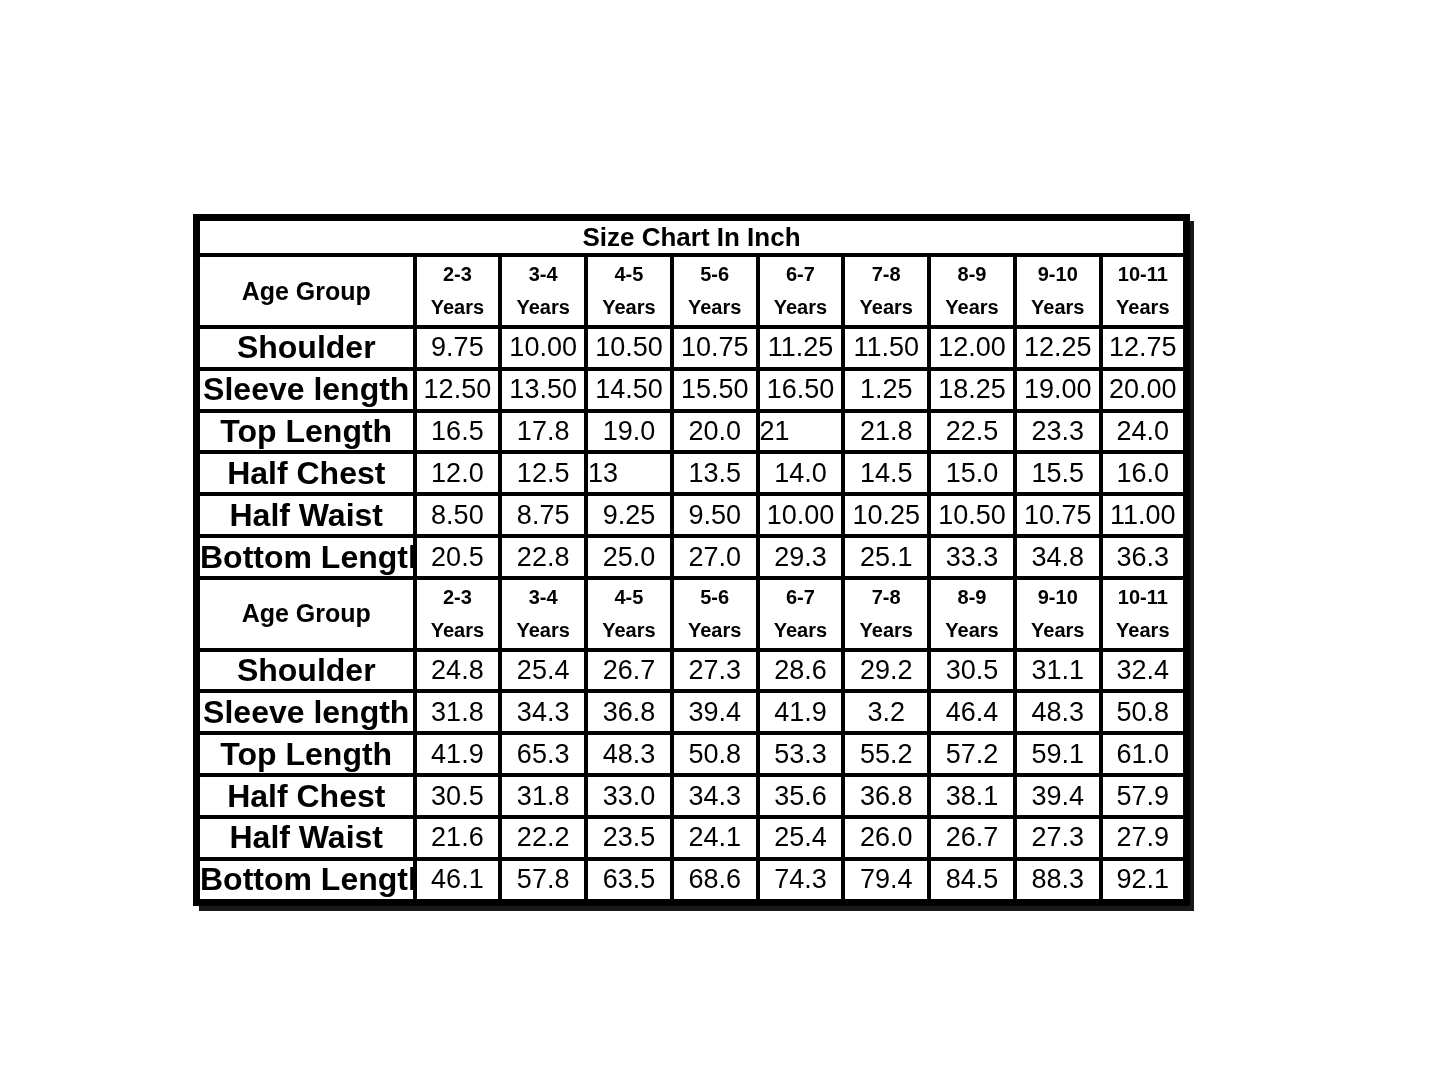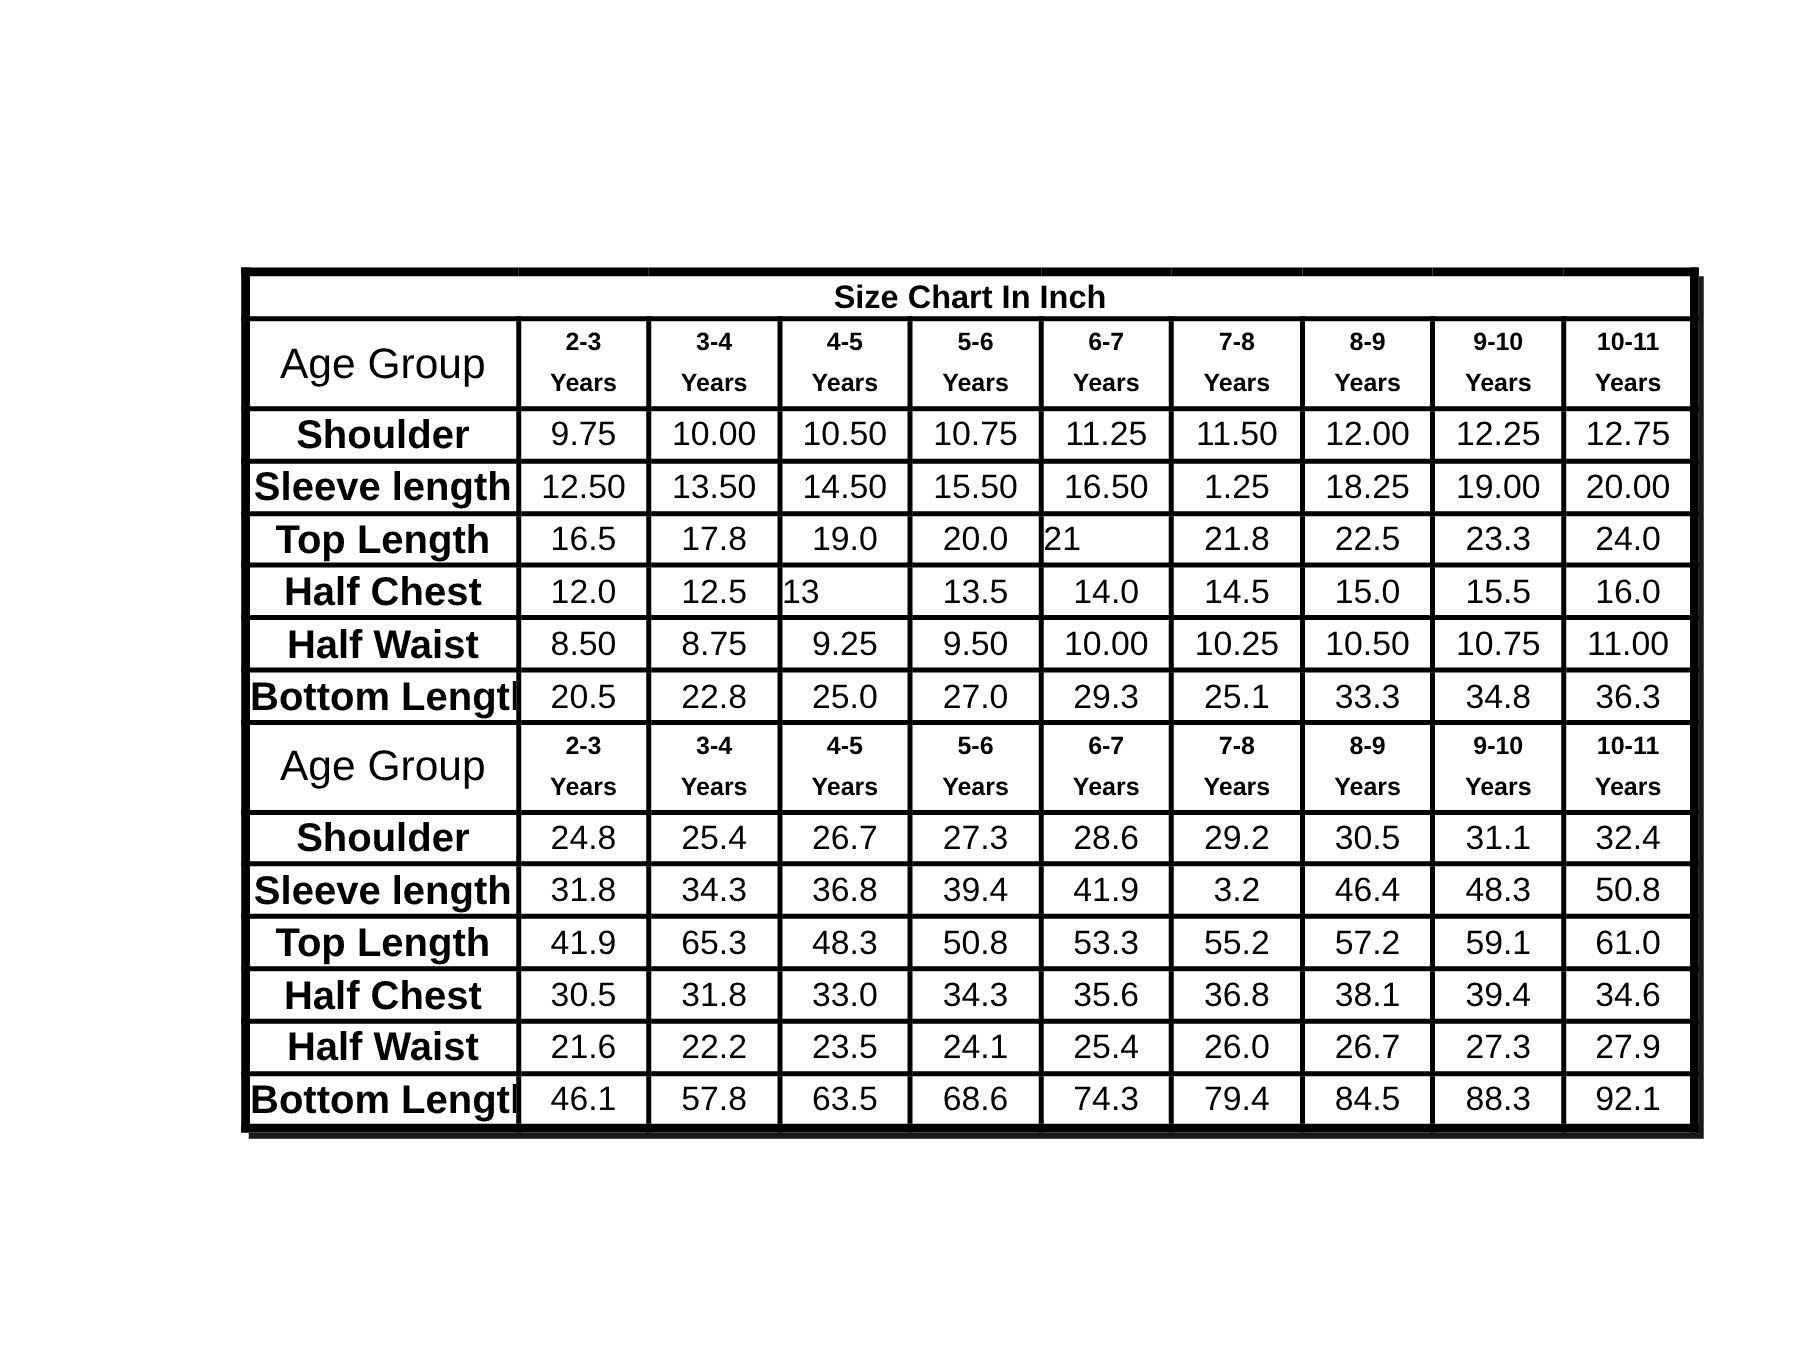--- a/index.html
+++ b/index.html
@@ -16,21 +16,21 @@
     overflow: hidden;
   }
   .canvas {
     position: absolute;
     left: 193px;
     top: 214px;
   }
   table.size-table {
     border-collapse: collapse;
     table-layout: fixed;
-    width: 1166px;
+    width: 997px;
     height: 692px;
     background: #ffffff;
     border: 7px solid #000000;
     box-shadow: 5px 6px 0 -1px rgba(0,0,0,0.9);
   }
   col.col-label { width: 218px; }
   td, th {
     border: 4px solid #000000;
     text-align: center;
     vertical-align: middle;
@@ -39,22 +39,22 @@
     white-space: nowrap;
   }
   tr.row-title  { height: 37px; }
   tr.row-header { height: 68px; }
   tr.row-data   { height: 39px; }
   .cell-title {
     font-size: 26px;
     font-weight: bold;
   }
   .cell-corner {
-    font-size: 34px;
-    font-weight: normal;
+    font-size: 25px;
+    font-weight: bold;
   }
   .cell-colhead { font-weight: bold; }
   .hdr-line {
     display: block;
     font-size: 20px;
     line-height: 33px;
     font-weight: bold;
   }
   .cell-label {
     font-size: 32px;
@@ -271,21 +271,21 @@
         <tr class="row-data">
           <th class="cell-label">Half Chest</th>
           <td class="cell-value">30.5</td>
           <td class="cell-value">31.8</td>
           <td class="cell-value">33.0</td>
           <td class="cell-value">34.3</td>
           <td class="cell-value">35.6</td>
           <td class="cell-value">36.8</td>
           <td class="cell-value">38.1</td>
           <td class="cell-value">39.4</td>
-          <td class="cell-value">34.6</td>
+          <td class="cell-value">57.9</td>
         </tr>
         <tr class="row-data">
           <th class="cell-label">Half Waist</th>
           <td class="cell-value">21.6</td>
           <td class="cell-value">22.2</td>
           <td class="cell-value">23.5</td>
           <td class="cell-value">24.1</td>
           <td class="cell-value">25.4</td>
           <td class="cell-value">26.0</td>
           <td class="cell-value">26.7</td>

